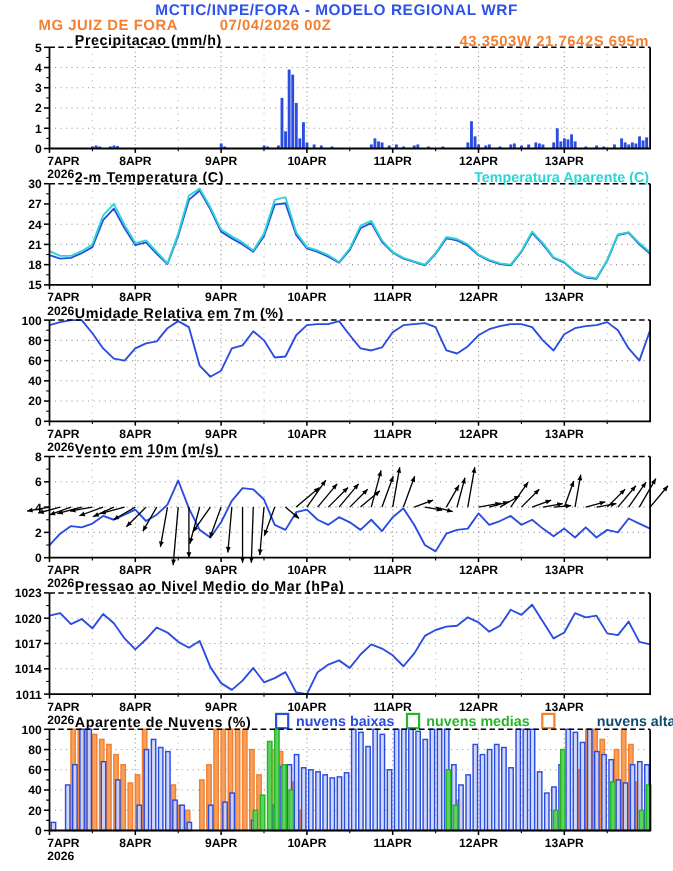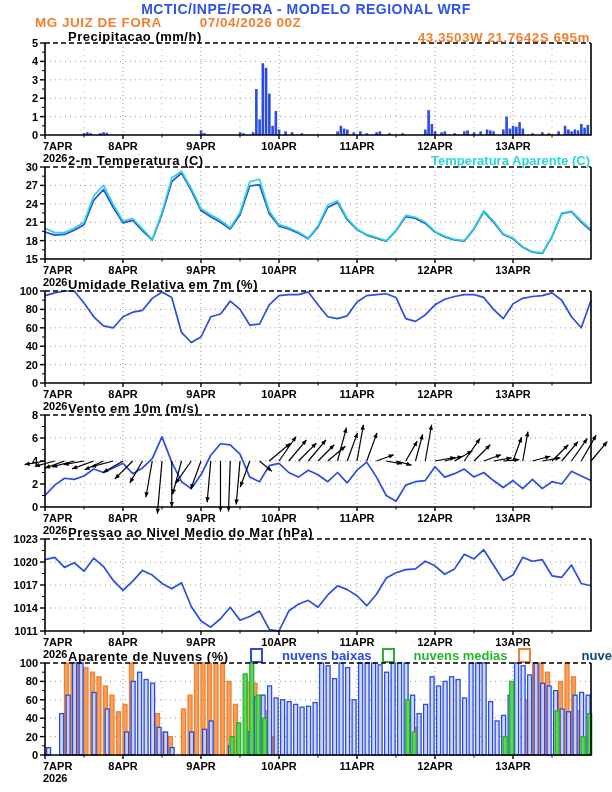--- a/index.html
+++ b/index.html
@@ -8,21 +8,21 @@
   .hdr1{position:absolute;top:1px;left:0;width:612px;text-align:center;
         font-size:14px;letter-spacing:0.5px;color:#2e52e8;}
   .hdr2{position:absolute;top:15px;left:35px;font-size:13.5px;color:#f28030;letter-spacing:0.5px;}
   .hdr2 .run{margin-left:38px;}
   .coords{position:absolute;top:30px;left:0;width:590px;text-align:right;
           font-size:13.5px;color:#f28030;letter-spacing:0.5px;}
   .ptitle{position:absolute;left:68px;font-size:13px;color:#000;letter-spacing:0.5px;white-space:nowrap;}
   .plegend{position:absolute;font-size:13px;white-space:nowrap;}
   .tempap{color:#2bd5d5;}
   .cloudlegend{display:flex;gap:10px;align-items:center;}
-  .cl-item{display:flex;align-items:center;gap:19px;}
+  .cl-item{display:flex;align-items:center;gap:6px;}
   .swatch{display:inline-block;width:9px;height:11px;border:2px solid #000;background:#fff;}
   svg{position:absolute;top:0;left:0;}
   text{font-family:"Liberation Sans","DejaVu Sans",sans-serif;font-weight:bold;}
 </style>
 </head>
 <body>
 
 <div class="page">
   <div class="hdr1">MCTIC/INPE/FORA - MODELO REGIONAL WRF</div>
   <div class="hdr2">

